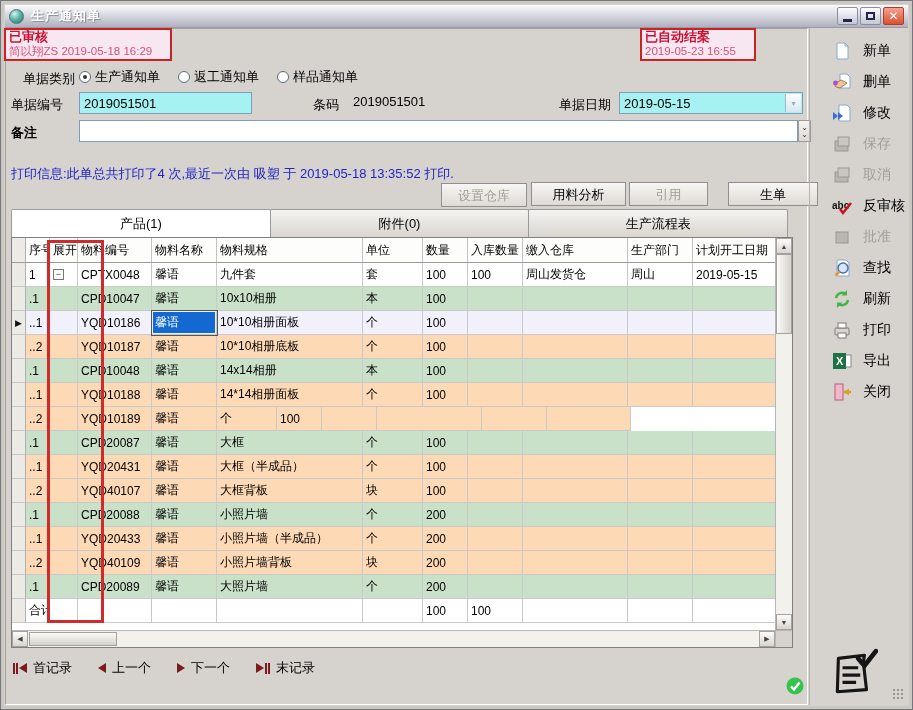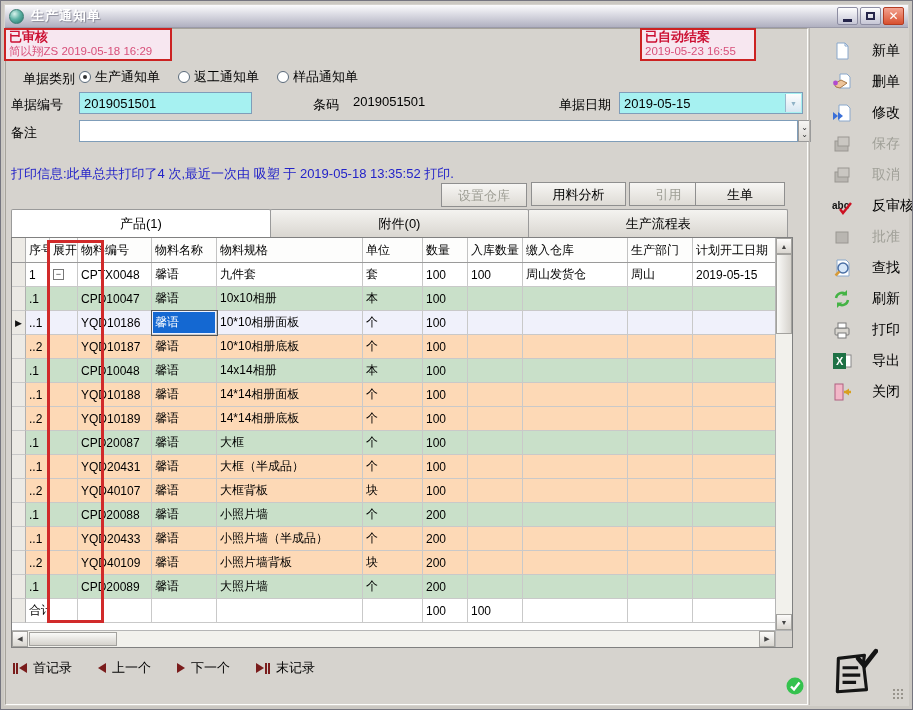--- a/index.html
+++ b/index.html
@@ -49,21 +49,21 @@
     padding-top:3px;color:#333;}
   .print-info{position:absolute;left:10px;top:164px;font-size:13px;color:#2323c8;}
   
   .btn{position:absolute;height:24px;border:1px solid #8f8f8f;background:linear-gradient(#f7f6f4,#dedbd5);
     font-size:13px;color:#000;text-align:center;line-height:22px;cursor:pointer;
     font-family:"Liberation Sans","DejaVu Sans",sans-serif;}
   .btn.disabled{color:#9e9e95;}
   #btn-set-warehouse{left:440px;top:182px;width:86px;}
   #btn-material{left:530px;top:181px;width:95px;}
   #btn-reference{left:628px;top:181px;width:79px;}
-  #btn-create{left:694px;top:181px;width:90px;font-family:Liberation Serif, serif;}
+  #btn-create{left:727px;top:181px;width:90px;font-family:Liberation Serif, serif;}
   
   .tabbar{position:absolute;left:10px;top:208px;width:776px;height:28px;display:flex;}
   .tab{flex:1;border:1px solid #9a9a9a;border-bottom:none;background:linear-gradient(#f4f3f0,#d9d6d0);
     font-size:13px;display:flex;align-items:center;justify-content:center;margin-right:-1px;
     border-radius:2px 2px 0 0;cursor:pointer;}
   .tab.active{background:#fff;position:relative;z-index:2;}
   
   .tablewrap{position:absolute;left:10px;top:236px;width:782px;background:#fff;border:1px solid #808080;display:flex;}
   .tmain{width:763px;overflow:hidden;}
   .thead{display:flex;height:25px;border-bottom:1px solid #9a9a9a;background:#fdfdfc;}
@@ -104,21 +104,21 @@
   .nbar{width:2px;height:11px;background:#7a1c1c;}
   .ntri-l{width:0;height:0;border-top:5px solid transparent;border-bottom:5px solid transparent;border-right:8px solid #7a1c1c;}
   .ntri-r{width:0;height:0;border-top:5px solid transparent;border-bottom:5px solid transparent;border-left:8px solid #7a1c1c;}
   .status-green{position:absolute;left:785px;top:676px;width:18px;height:18px;}
   .docstamp{position:absolute;left:829px;top:647px;width:48px;height:50px;}
   .grip{position:absolute;right:7px;bottom:8px;width:13px;height:13px;
     background-image:radial-gradient(#98948c 1px,transparent 1.3px);background-size:4px 4px;}
   
   .sidebar{position:absolute;left:808px;top:27px;width:101px;bottom:4px;border-left:1px solid #b8b5b0;
     display:flex;flex-direction:column;align-items:flex-start;padding:12px 0 0 22px;gap:9px;}
-  .side-btn{display:flex;align-items:center;gap:20px;font-size:14px;height:22px;background:none;border:none;
+  .side-btn{display:flex;align-items:center;gap:11px;font-size:14px;height:22px;background:none;border:none;
     padding:0;cursor:pointer;color:#000;font-family:"Liberation Sans","DejaVu Sans",sans-serif;white-space:nowrap;}
   .side-btn.disabled{color:#a0a098;}
   .side-ic{width:20px;height:20px;flex:0 0 auto;display:inline-flex;}
   .main-outline{position:absolute;left:4px;top:27px;width:803px;bottom:4px;
     border:1px solid;border-color:#a6a39b #fdfdfb #fdfdfb #a6a39b;pointer-events:none;}
 </style>
 </head>
 <body>
 
 <div class="window">
@@ -169,21 +169,21 @@
   <span class="flabel" style="left:10px;top:95px;">单据编号</span>
   <input class="tinput" id="doc-no" value="2019051501" style="">
   <span class="flabel" style="left:312px;top:95px;">条码</span>
   <span class="flabel" style="left:352px;top:93px;">2019051501</span>
   <span class="flabel" style="left:558px;top:95px;">单据日期</span>
   <span id="doc-date">
     <span>2019-05-15</span>
     <span class="dd-btn">▼</span>
   </span>
 
-  <span class="flabel" style="left:10px;top:123px;">备注</span>
+  <span class="flabel" style="left:10px;top:123px;font-weight:bold;">备注</span>
   <input class="tinput" id="remarks" value="" style="">
   <span class="chev-btn"><span id="chev-glyphs" style="white-space: pre;">⌄
 ⌄</span></span>
 
   <div class="print-info">打印信息:此单总共打印了4 次,最近一次由 吸塑 于 2019-05-18 13:35:52  打印.</div>
 
   <button class="btn disabled" id="btn-set-warehouse">设置仓库</button>
   <button class="btn" id="btn-material">用料分析</button>
   <button class="btn disabled" id="btn-reference">引用</button>
   <button class="btn" id="btn-create">生单</button>
@@ -298,21 +298,20 @@
             <div class="cell" style="width: 105px;"></div>
             <div class="cell" style="width: 65px;"></div>
             <div class="cell" style="width: 84px;"></div>
           </div>
           <div class="trow orange">
             <div class="cell gutter" style="width: 14px;"></div>
             <div class="cell" style="width: 24px;">..2</div>
             <div class="cell" style="width: 28px;"></div>
             <div class="cell" style="width: 74px;">YQD10189</div>
             <div class="cell" style="width: 65px;">馨语</div>
-            <div class="cell" style="width: 146px;">14*14相册底板</div>
             <div class="cell" style="width: 60px;">个</div>
             <div class="cell" style="width: 45px;">100</div>
             <div class="cell" style="width: 55px;"></div>
             <div class="cell" style="width: 105px;"></div>
             <div class="cell" style="width: 65px;"></div>
             <div class="cell" style="width: 84px;"></div>
           </div>
           <div class="trow green">
             <div class="cell gutter" style="width: 14px;"></div>
             <div class="cell" style="width: 24px;">.1</div>

